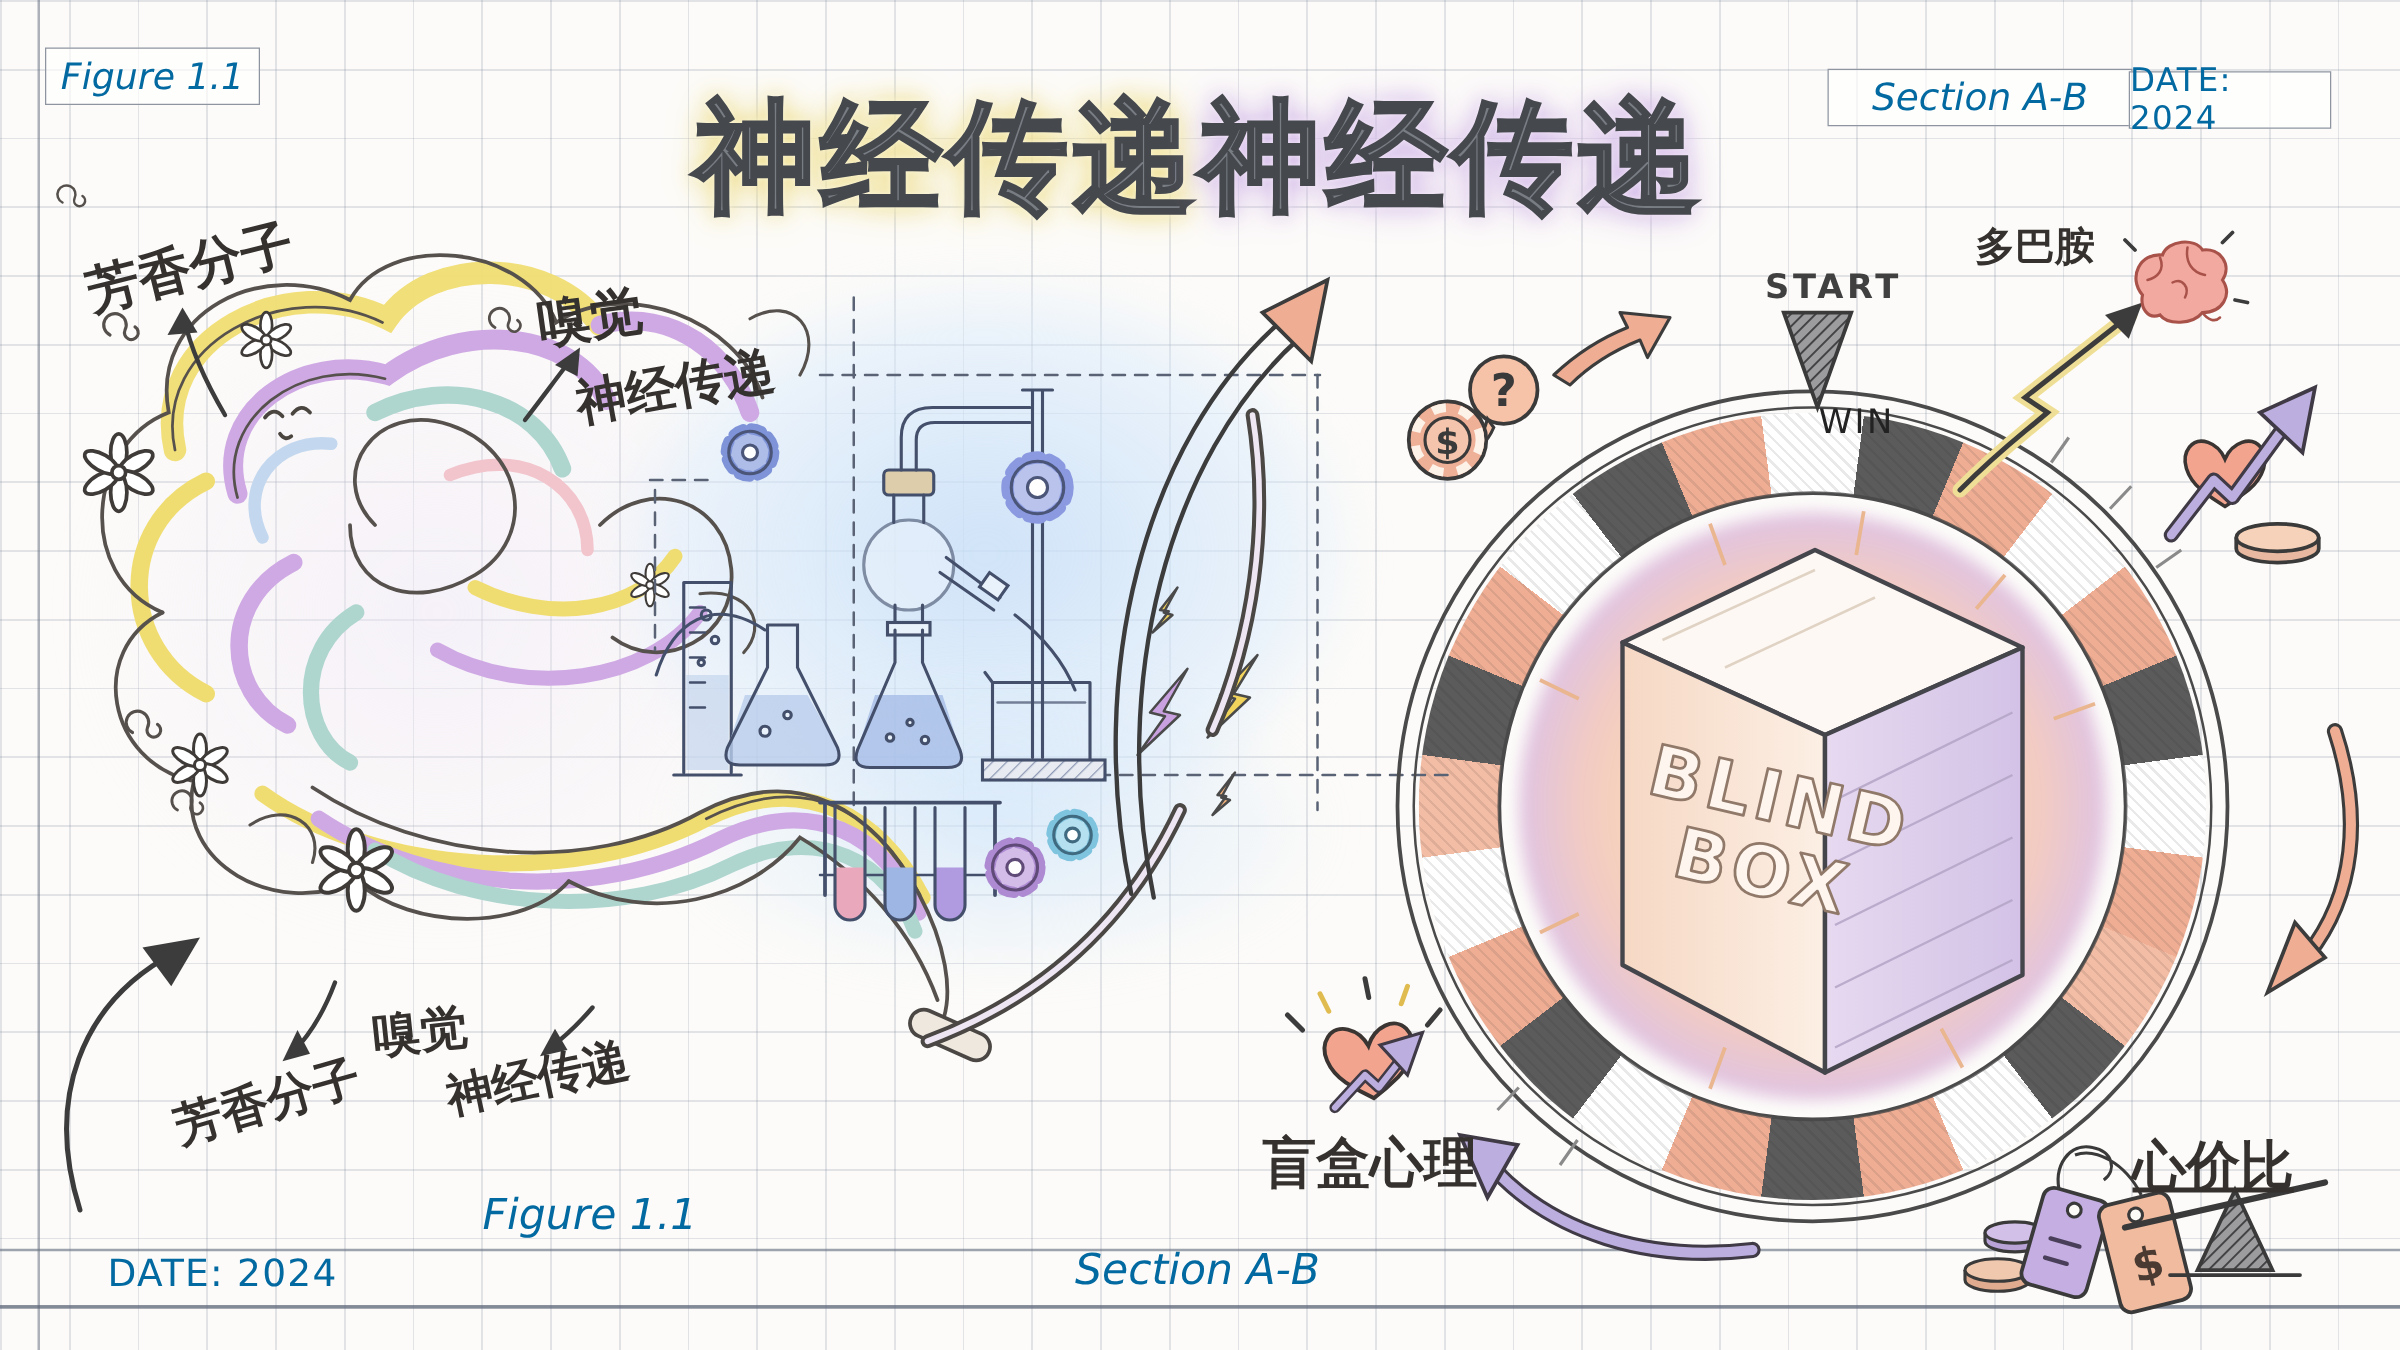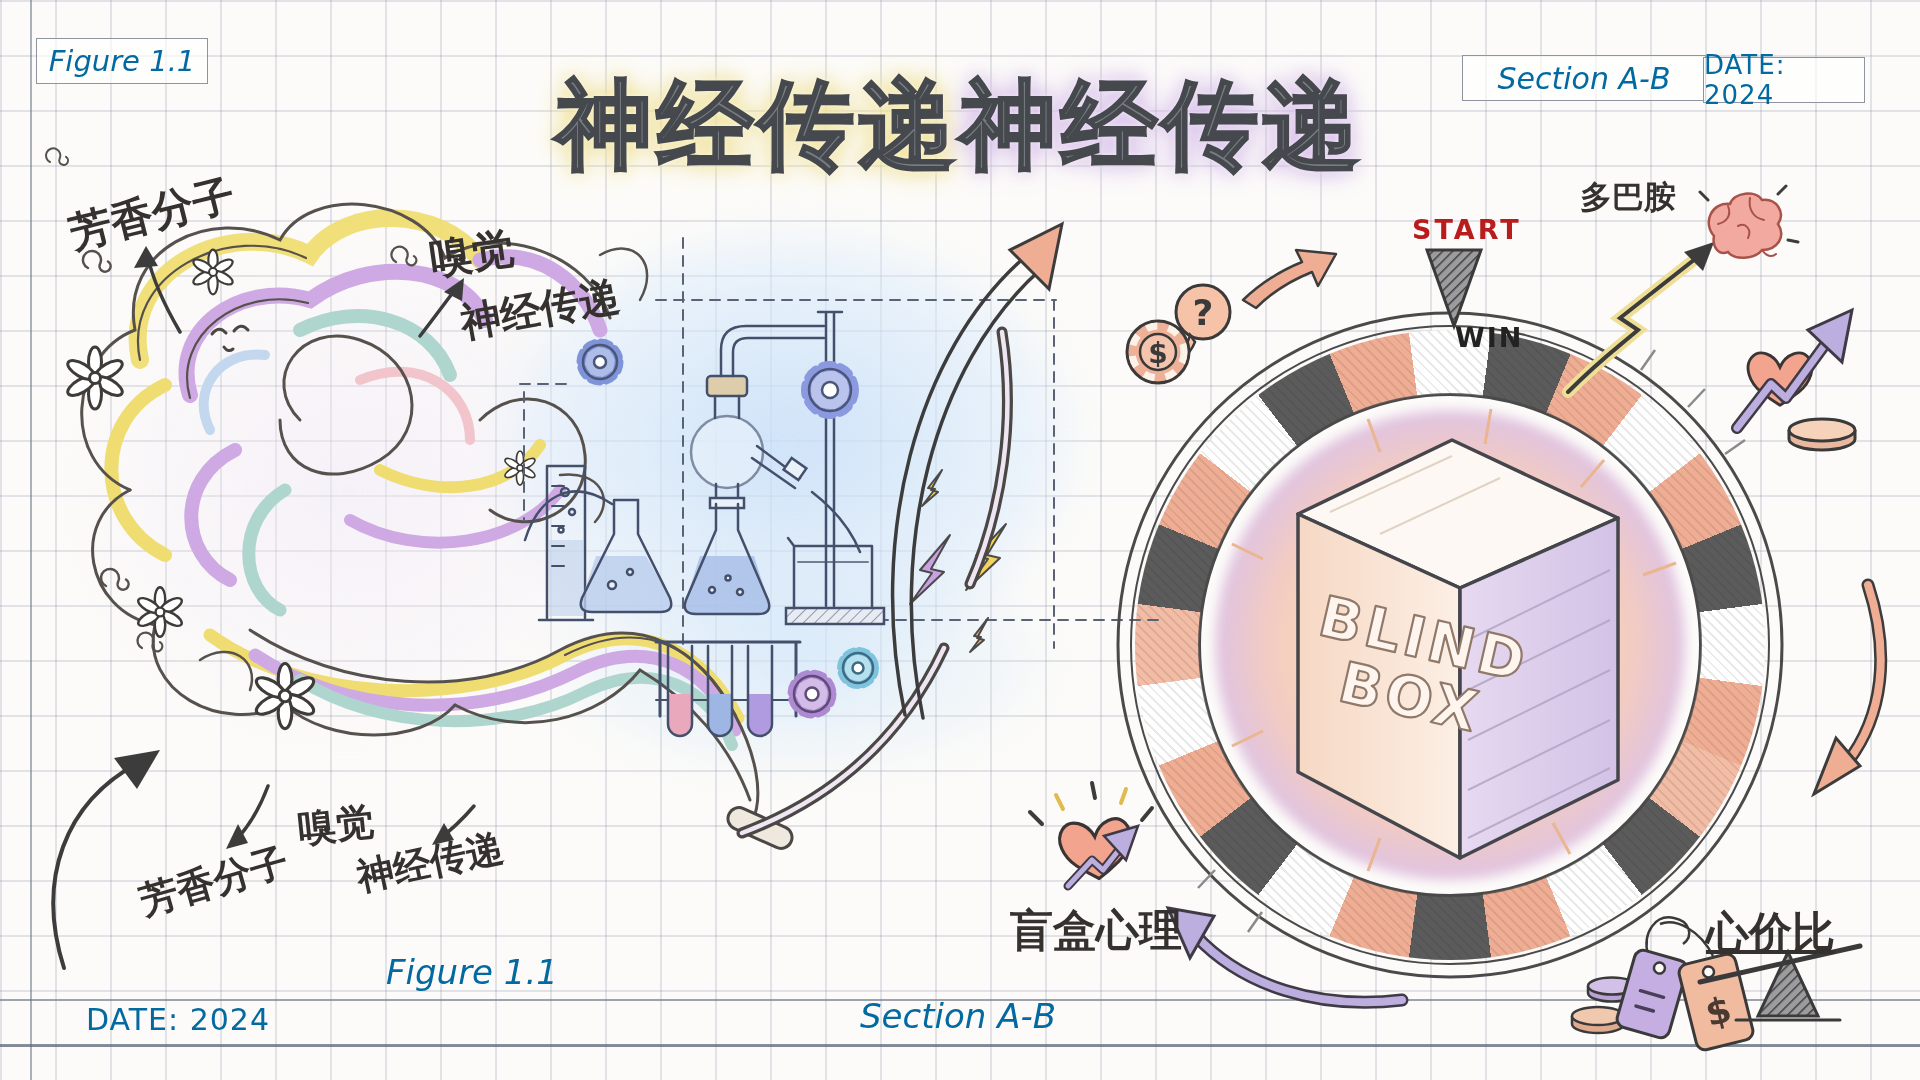--- a/index.html
+++ b/index.html
@@ -49,22 +49,22 @@
       #efae94 60deg 75deg,#5b5b5b 75deg 90deg,#ffffff 90deg 105deg,#efae94 105deg 120deg,
       #f3bca4 120deg 135deg,#5b5b5b 135deg 150deg,#ffffff 150deg 165deg,#efae94 165deg 180deg,
       #5b5b5b 180deg 195deg,#efae94 195deg 210deg,#ffffff 210deg 225deg,#5b5b5b 225deg 240deg,
       #efae94 240deg 255deg,#ffffff 255deg 270deg,#f3bca4 270deg 285deg,#5b5b5b 285deg 300deg,
       #efae94 300deg 315deg,#ffffff 315deg 330deg,#5b5b5b 330deg 345deg,#efae94 345deg 360deg);}
   .wheel-inner{left:1200px;top:395px;width:500px;height:500px;border-radius:50%;
     background:#fdfcfa;box-shadow:0 0 0 2px rgba(70,70,70,.8);}
   .wheel-glow{left:1215px;top:410px;width:470px;height:470px;border-radius:50%;filter:blur(6px);
     background:radial-gradient(circle, #fff8ef 0%, #fbd9b6 36%, #f2cbc2 55%, #d9c0ec 76%, rgba(217,192,236,0) 96%);}
   
-  .start-label{left:1412px;top:214px;font-size:27px;font-weight:600;letter-spacing:3px;color:#b91c1c;}
-  .win-label{left:1455px;top:322px;font-size:27px;font-weight:700;letter-spacing:2px;color:#222;text-align:right;}
+  .start-label{left:1412px;top:214px;font-size:27px;font-weight:600;letter-spacing:3px;color:#404040;}
+  .win-label{left:1455px;top:322px;font-size:27px;font-weight:400;letter-spacing:2px;color:#222;text-align:right;}
   
   .cn{font-weight:600;color:#34312e;white-space:nowrap;}
   .aroma-top{left:68px;top:186px;font-size:42px;transform:rotate(-14deg);}
   .smell-top{left:430px;top:226px;font-size:42px;transform:rotate(-8deg);}
   .neural-top{left:460px;top:282px;font-size:40px;transform:rotate(-10deg);}
   .smell-bottom{left:298px;top:800px;font-size:38px;transform:rotate(-6deg);}
   .neural-bottom{left:356px;top:838px;font-size:37px;transform:rotate(-12deg);}
   .aroma-bottom{left:138px;top:856px;font-size:38px;transform:rotate(-16deg);}
   .dopamine{left:1580px;top:176px;font-size:32px;font-weight:700;font-family:Liberation Serif, serif;}
   .emotion{left:1010px;top:902px;font-size:43px;font-weight:700;}

